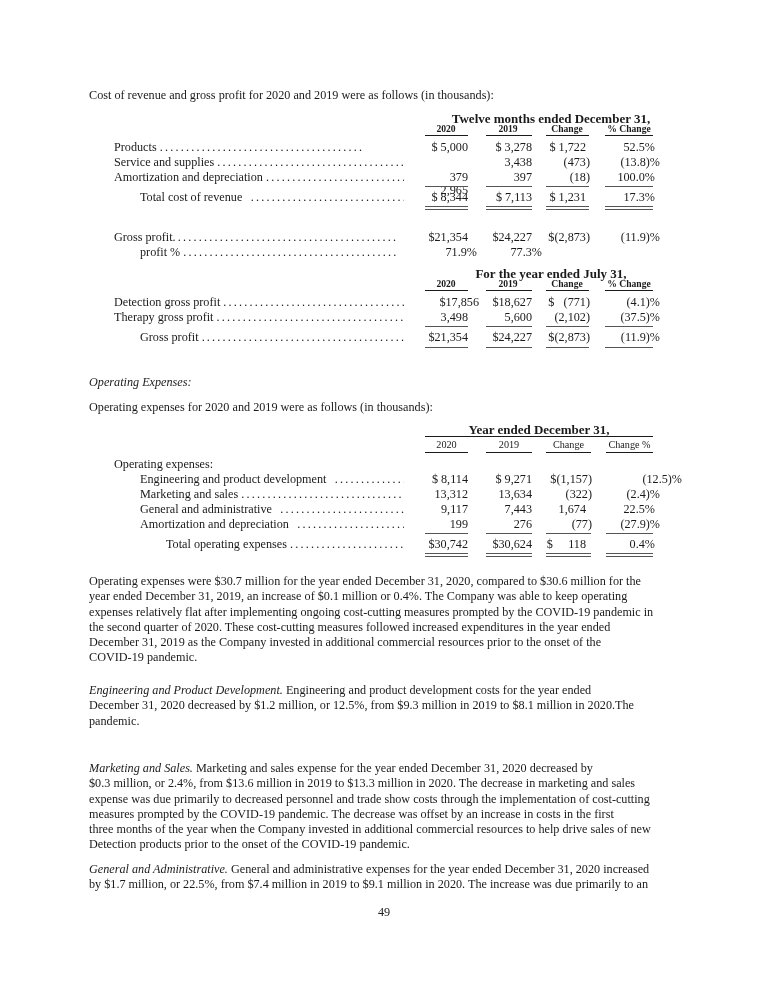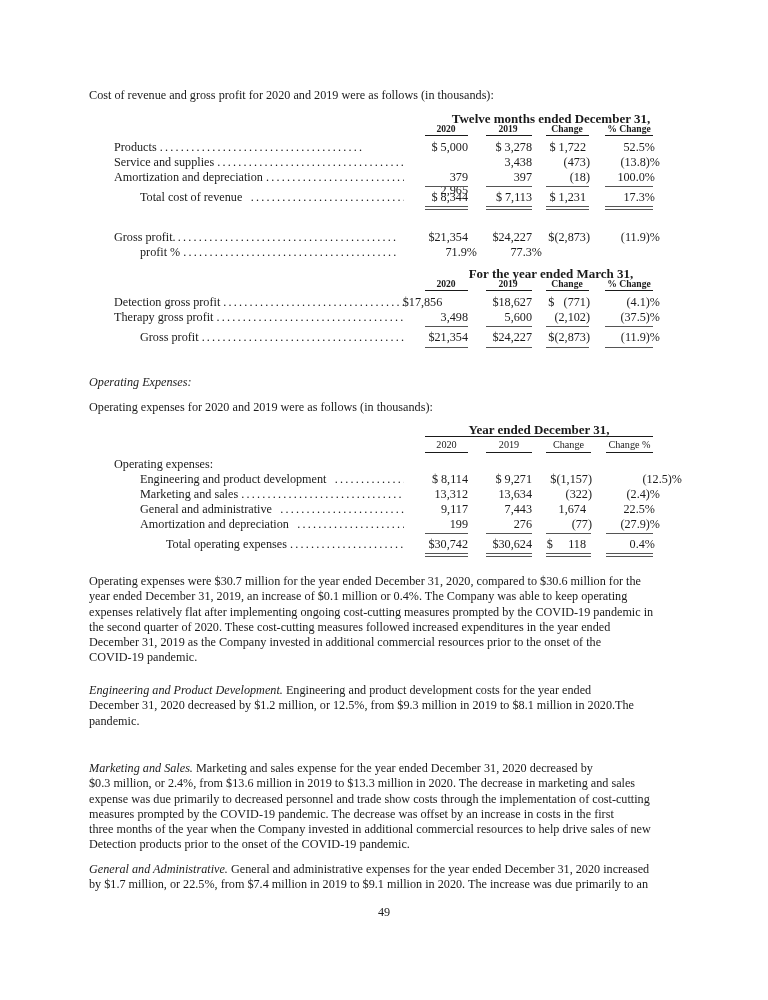--- a/index.html
+++ b/index.html
@@ -91,33 +91,33 @@
       <span class="cell" style="left:590px; width:70px;">(11.9)%</span>
     </div>
     <div class="row" style="top:245px;">
       <span class="label" style="left:140px; width:264px;"><span>profit %</span> <span class="dots">.........................................</span></span>
       <span class="cell" style="left:405px; width:72px;">71.9%</span>
       <span class="cell" style="left:470px; width:72px;">77.3%</span>
     </div>
   </div>
 
   <div class="tbl">
-    <div class="hdr-group" style="left:430px; width:242px; top:268px;">For the year ended March 31,</div>
+    <div class="hdr-group" style="left:430px; width:242px; top:268px;">For the year ended July 31,</div>
     <div class="hdr" style="left:425px; width:42px; top:278px;">2020</div>
     <div class="hdr" style="left:485px; width:46px; top:278px;">2019</div>
     <div class="hdr" style="left:546px; width:42px; top:278px;">Change</div>
     <div class="hdr" style="left:605px; width:48px; top:278px;">% Change</div>
     <div class="rule" style="left:425px; width:43px; top:290px;"></div>
     <div class="rule" style="left:486px; width:46px; top:290px;"></div>
     <div class="rule" style="left:546px; width:43px; top:290px;"></div>
     <div class="rule" style="left:605px; width:48px; top:290px;"></div>
 
     <div class="row" style="top:295px;">
       <span class="label" style="left:114px; width:290px;"><span>Detection gross profit</span> <span class="dots">.......................................</span></span>
-      <span class="cell" style="left:391px; width:63px;text-align:center;">$17,856</span>
+      <span class="cell" style="left:416px; width:63px;">$17,856</span>
       <span class="cell" style="left:470px; width:62px;">$18,627</span>
       <span class="cell" style="left:530px; width:60px; white-space:pre;">$   (771)</span>
       <span class="cell" style="left:590px; width:70px;">(4.1)%</span>
     </div>
     <div class="row" style="top:310px;">
       <span class="label" style="left:114px; width:290px;"><span>Therapy gross profit</span> <span class="dots">.......................................</span></span>
       <span class="cell" style="left:405px; width:63px;">3,498</span>
       <span class="cell" style="left:470px; width:62px;">5,600</span>
       <span class="cell" style="left:530px; width:60px;">(2,102)</span>
       <span class="cell" style="left:590px; width:70px;">(37.5)%</span>

